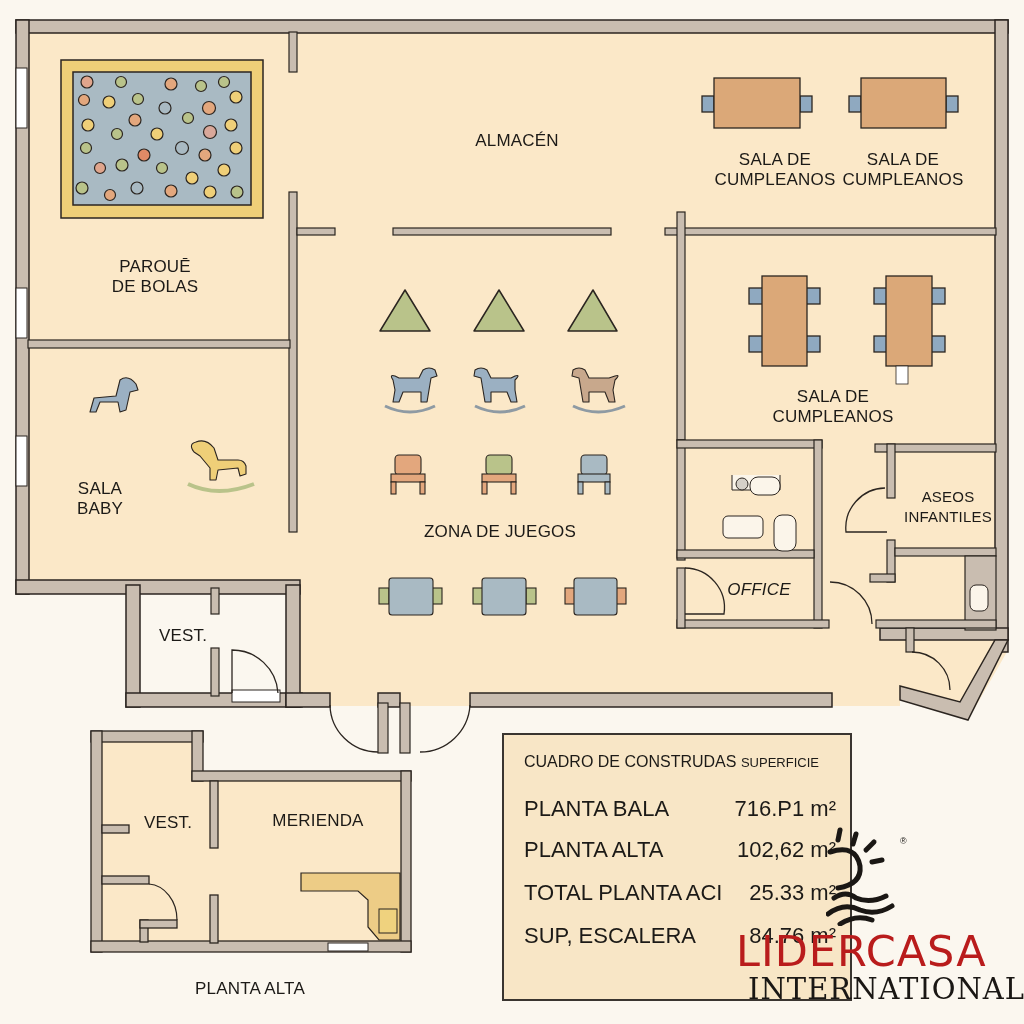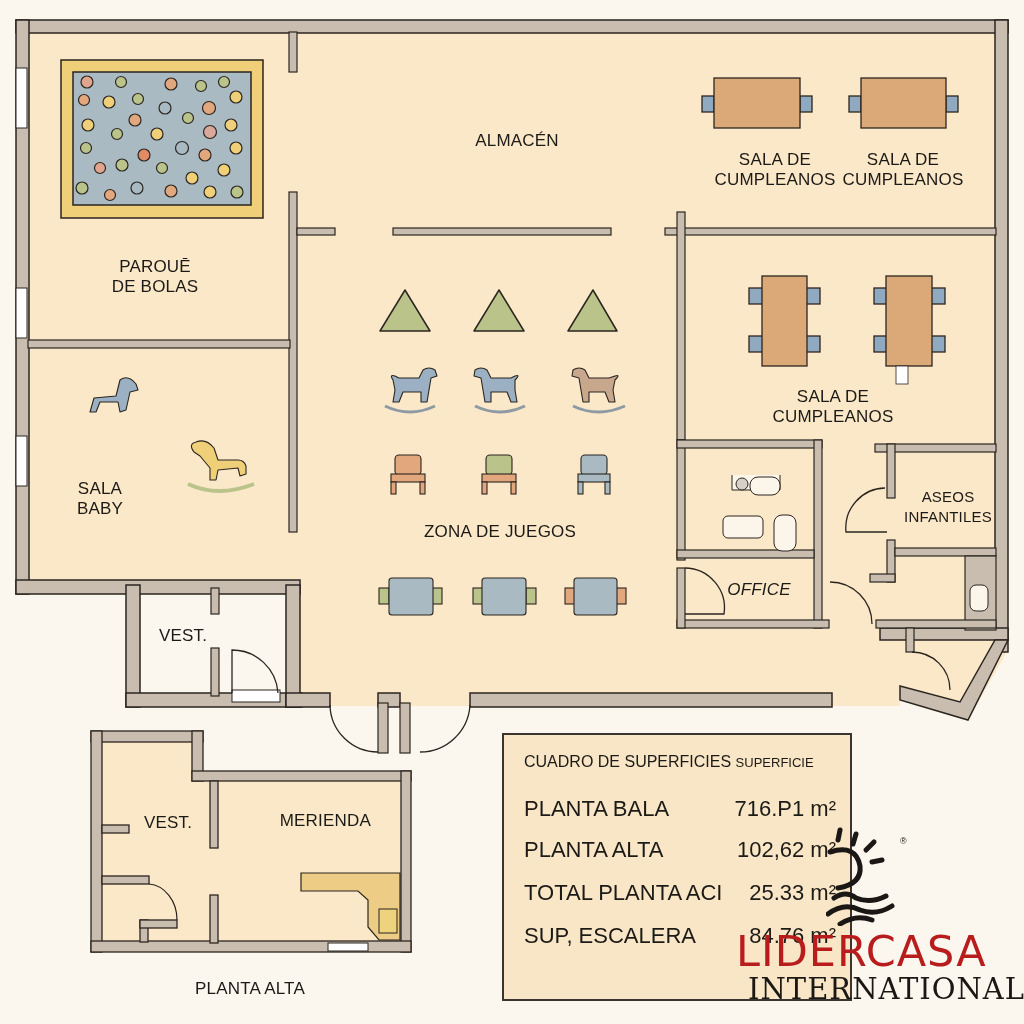--- a/index.html
+++ b/index.html
@@ -268,30 +268,30 @@
 </div>
 <div class="lbl" style="left:718px; top:580px; width:82px;font-style:italic;">
   <span>OFFICE</span>
 </div>
 <div class="lbl" style="left:148px; top:626px; width:70px;">
   <span>VEST.</span>
 </div>
 <div class="lbl" style="left:133px; top:813px; width:70px;">
   <span>VEST.</span>
 </div>
-<div class="lbl" style="left:251px; top:811px; width:120px;text-align:right;">
+<div class="lbl" style="left:258px; top:811px; width:120px;">
   <span>MERIENDA</span>
 </div>
 <div class="lbl" style="left:170px; top:979px; width:160px;">
   <span>PLANTA ALTA</span>
 </div>
 
 <div class="table-box">
   <div class="tb-title">
-    <span>CUADRO DE SUPERFICIES</span>
+    <span>CUADRO DE CONSTRUDAS</span>
     <small>SUPERFICIE</small>
   </div>
   <div class="tb-row" style="top:61px;">
     <span class="k">PLANTA BALA</span>
     <span class="v">716.P1 m²</span>
   </div>
   <div class="tb-row" style="top:102px;">
     <span class="k">PLANTA ALTA</span>
     <span class="v">102,62 m²</span>
   </div>

